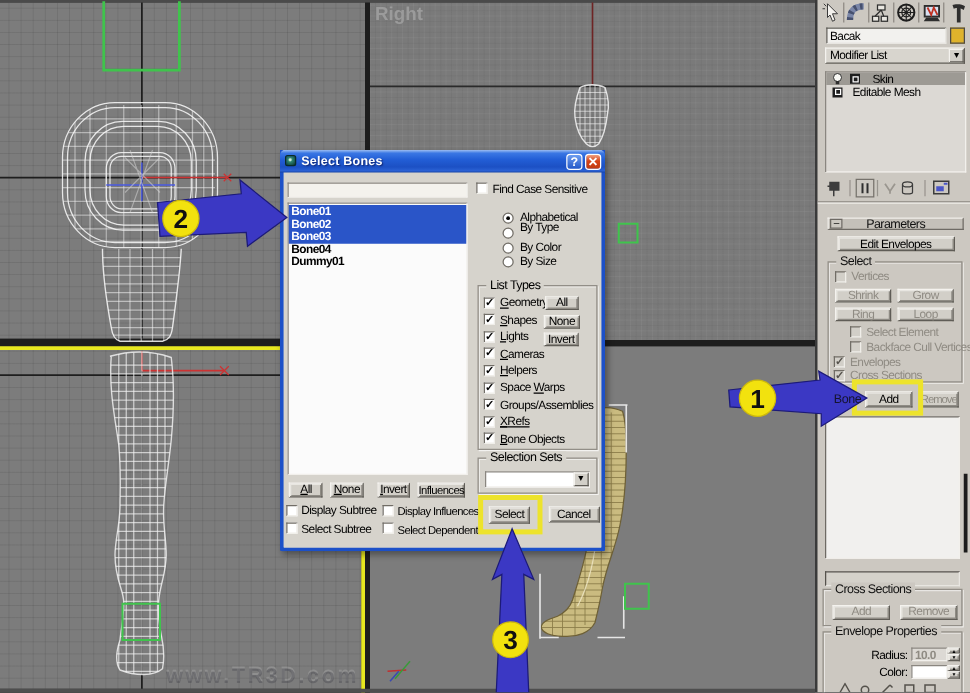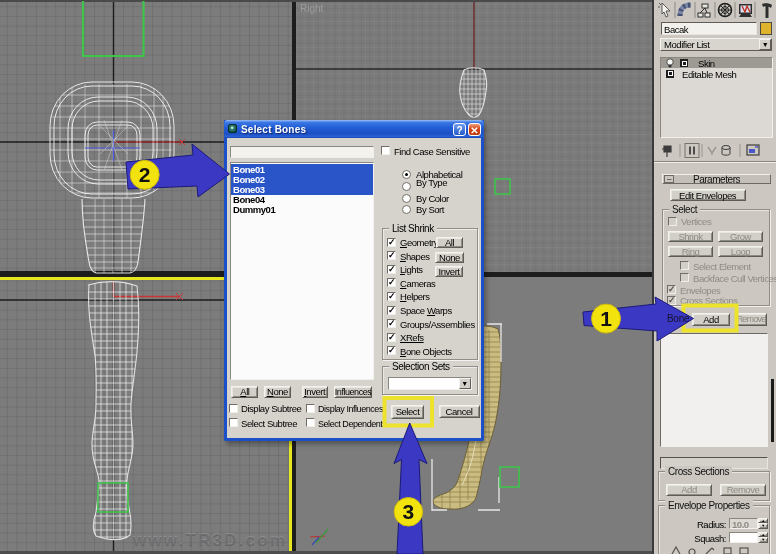--- a/index.html
+++ b/index.html
@@ -28,21 +28,21 @@
 #vp-tr { left:296px; top:2px; width:356px; height:270px; background-color:#7a7a7a; }
 #vp-bl { left:0; top:280px; width:289px; height:271px; }
 #vp-br { left:296px; top:277px; width:356px; height:277px; }
 #div-v { left:292px; top:0; width:4px; height:554px; background:#1d1d1d; }
 #div-h-l { left:0; top:271px; width:292px; height:6px; background:#1d1d1d; }
 #div-h-r { left:296px; top:272px; width:356px; height:5px; background:#1d1d1d; }
 #topstrip { left:0; top:0; width:652px; height:2px; background:#4a4a4a; }
 #botstrip { left:0; top:551px; width:652px; height:3px; background:#4e4e4e; }
 #yell-top { left:0; top:277px; width:292px; height:3px; background:#e7e720; }
 #yell-right { left:289px; top:277px; width:3px; height:277px; background:#e7e720; }
-.vplabel { position:absolute; color:#9b9b9b; font-size:10px; }
+.vplabel { position:absolute; color:#9b9b9b; font-size:15px;font-weight:bold; }
 
 
 .btn {
   position:absolute; background:#d2cfc8; font-size:inherit; color:#000;
   text-align:center; border:1px solid; border-color:#f4f2ee #5f5c56 #5f5c56 #f4f2ee;
   box-shadow:inset 1px 1px 0 #e8e6e1, inset -1px -1px 0 #8e8b84;
 }
 .btn.dis { color:#8f8b83; }
 .sunken { border:1px solid; border-color:#8a8680 #f2f0ec #f2f0ec #8a8680; background:#fff;font-weight:bold; }
 .group { position:absolute; border:1px solid #928e87; box-shadow:1px 1px 0 rgba(255,255,255,0.7), inset 1px 1px 0 rgba(255,255,255,0.55); }
@@ -216,24 +216,24 @@
     <div class="cb" style="left:154px; top:8px;"></div>
     <div class="lbl" style="left:167px; top:8px;">Find Case Sensitive</div>
 
     <div class="radio on" style="left:175px; top:32px;"></div>
       <div class="lbl" style="left:189px; top:31px;">Alphabetical</div>
     <div class="radio" style="left:175px; top:44px;"></div>
       <div class="lbl" style="left:189px; top:29px;margin-top:10px;">By Type</div>
     <div class="radio" style="left:175px; top:55.5px;"></div>
       <div class="lbl" style="left:189px; top:54.5px;">By Color</div>
     <div class="radio" style="left:175px; top:67px;"></div>
-      <div class="lbl" style="left:189px; top:66px;">By Sort</div>
+      <div class="lbl" style="left:189px; top:66px;">By Size</div>
 
     <div class="group" style="left:155px; top:90px; width:96px; height:132px;">
-      <div class="glabel" style="background:#d6d3cc;">List Shrink</div>
+      <div class="glabel" style="background:#d6d3cc;">List Types</div>
     </div>
     <div class="cb on" style="left:160px; top:99.5px;"></div>
       <div class="lbl" style="left:173px; top:99px;"><u>G</u>eometry</div>
     <div class="cb on" style="left:160px; top:113px;"></div>
       <div class="lbl" style="left:173px; top:112.5px;"><u>S</u>hapes</div>
     <div class="cb on" style="left:160px; top:126.5px;"></div>
       <div class="lbl" style="left:173px; top:126px;"><u>L</u>ights</div>
     <div class="cb on" style="left:160px; top:140px;"></div>
       <div class="lbl" style="left:173px; top:139.5px;"><u>C</u>ameras</div>
     <div class="cb on" style="left:160px; top:153.8px;"></div>
@@ -356,21 +356,21 @@
     <rect x="93" y="3" width="12" height="10" fill="none" stroke="#3c3c3c" stroke-width="1.2"></rect>
     <rect x="95" y="7" width="6" height="4" fill="#4a55c8"></rect>
     <path d="M101,5 L104,5" stroke="#4a55c8" stroke-width="1.5"></path>
   </svg>
   <div class="abs" style="left:0px; top:161px; width:122px; height:2px; border-top:1px solid #8a8680; border-bottom:1px solid #f0eee9;"></div>
 
   <div class="abs" style="left:8px; top:173.5px; width:109px; height:10px; background:#c4c0b9; border:1px solid; border-color:#f2f0ec #6e6a64 #6e6a64 #f2f0ec; font-size:10px;">
     <div class="abs" style="left:1px; top:0.5px; width:10px; height:7.5px; background:#ccc8c1; border:1px solid #6e6a64; font-size:8px; line-height:6px; text-align:center;">–</div>
     <div style="text-align:center; line-height:9px; color:#111;">Parameters</div>
   </div>
-  <div class="btn" style="left:15.6px; top:188.5px; width:76px; height:12.5px; line-height:11px;">Edit Envelopes</div>
+  <div class="btn" style="left:15.6px; top:188.5px; width:94px; height:12.5px; line-height:11px;">Edit Envelopes</div>
 
   <div class="group" style="left:8px; top:209px; width:108px; height:97px;">
     <div class="glabel" style="background:#ccc8c1; color:#111;">Select</div>
   </div>
   <div class="cb dim" style="left:14px; top:216.5px;"></div>
     <div class="lbl dim" style="left:27px; top:216px;">Vertices</div>
   <div class="btn dis" style="left:14px; top:230.5px; width:45px; height:11.5px; line-height:10px;">Shrink</div>
   <div class="btn dis" style="left:64px; top:230.5px; width:45px; height:11.5px; line-height:10px;">Grow</div>
   <div class="btn dis" style="left:14px; top:245.5px; width:45px; height:11.5px; line-height:10px;">Ring</div>
   <div class="btn dis" style="left:64px; top:245.5px; width:45px; height:11.5px; line-height:10px;">Loop</div>
@@ -402,21 +402,21 @@
     <div class="glabel" style="background:#ccc8c1; color:#111;">Envelope Properties</div>
   </div>
   <div class="lbl" style="left:10px; top:518.5px; width:62px; text-align:right;">Radius:</div>
   <div class="abs sunken" style="left:75px; top:517.5px; width:29px; height:11px; background:#dcd9d4;">
       <div class="lbl dim" style="left:2px; top:0px;">10.0</div>
     </div>
   <div class="abs" style="left:104px; top:517.5px; width:10px; height:11px;">
     <div class="btn" style="left:0; top:0; width:10px; height:5.5px; font-size:4px; line-height:3.5px;">▲</div>
     <div class="btn" style="left:0; top:5.5px; width:10px; height:5.5px; font-size:4px; line-height:3.5px;">▼</div>
   </div>
-  <div class="lbl" style="left:10px; top:532.5px; width:62px; text-align:right;">Squash:</div>
+  <div class="lbl" style="left:10px; top:532.5px; width:62px; text-align:right;">Color:</div>
   <div class="abs sunken" style="left:75px; top:531.5px; width:29px; height:11px;"></div>
   <div class="abs" style="left:104px; top:531.5px; width:10px; height:11px;">
     <div class="btn" style="left:0; top:0; width:10px; height:5.5px; font-size:4px; line-height:3.5px;">▲</div>
     <div class="btn" style="left:0; top:5.5px; width:10px; height:5.5px; font-size:4px; line-height:3.5px;">▼</div>
   </div>
   <svg class="abs" style="left:14px; top:546px;" width="90" height="8" viewBox="0 0 90 8">
     <g fill="none" stroke="#55524c" stroke-width="1.2">
       <path d="M4,8 L8,1 L12,8"></path>
         <circle cx="24" cy="6" r="3"></circle>
         <path d="M38,8 L44,2 M44,2 l2,2"></path>

